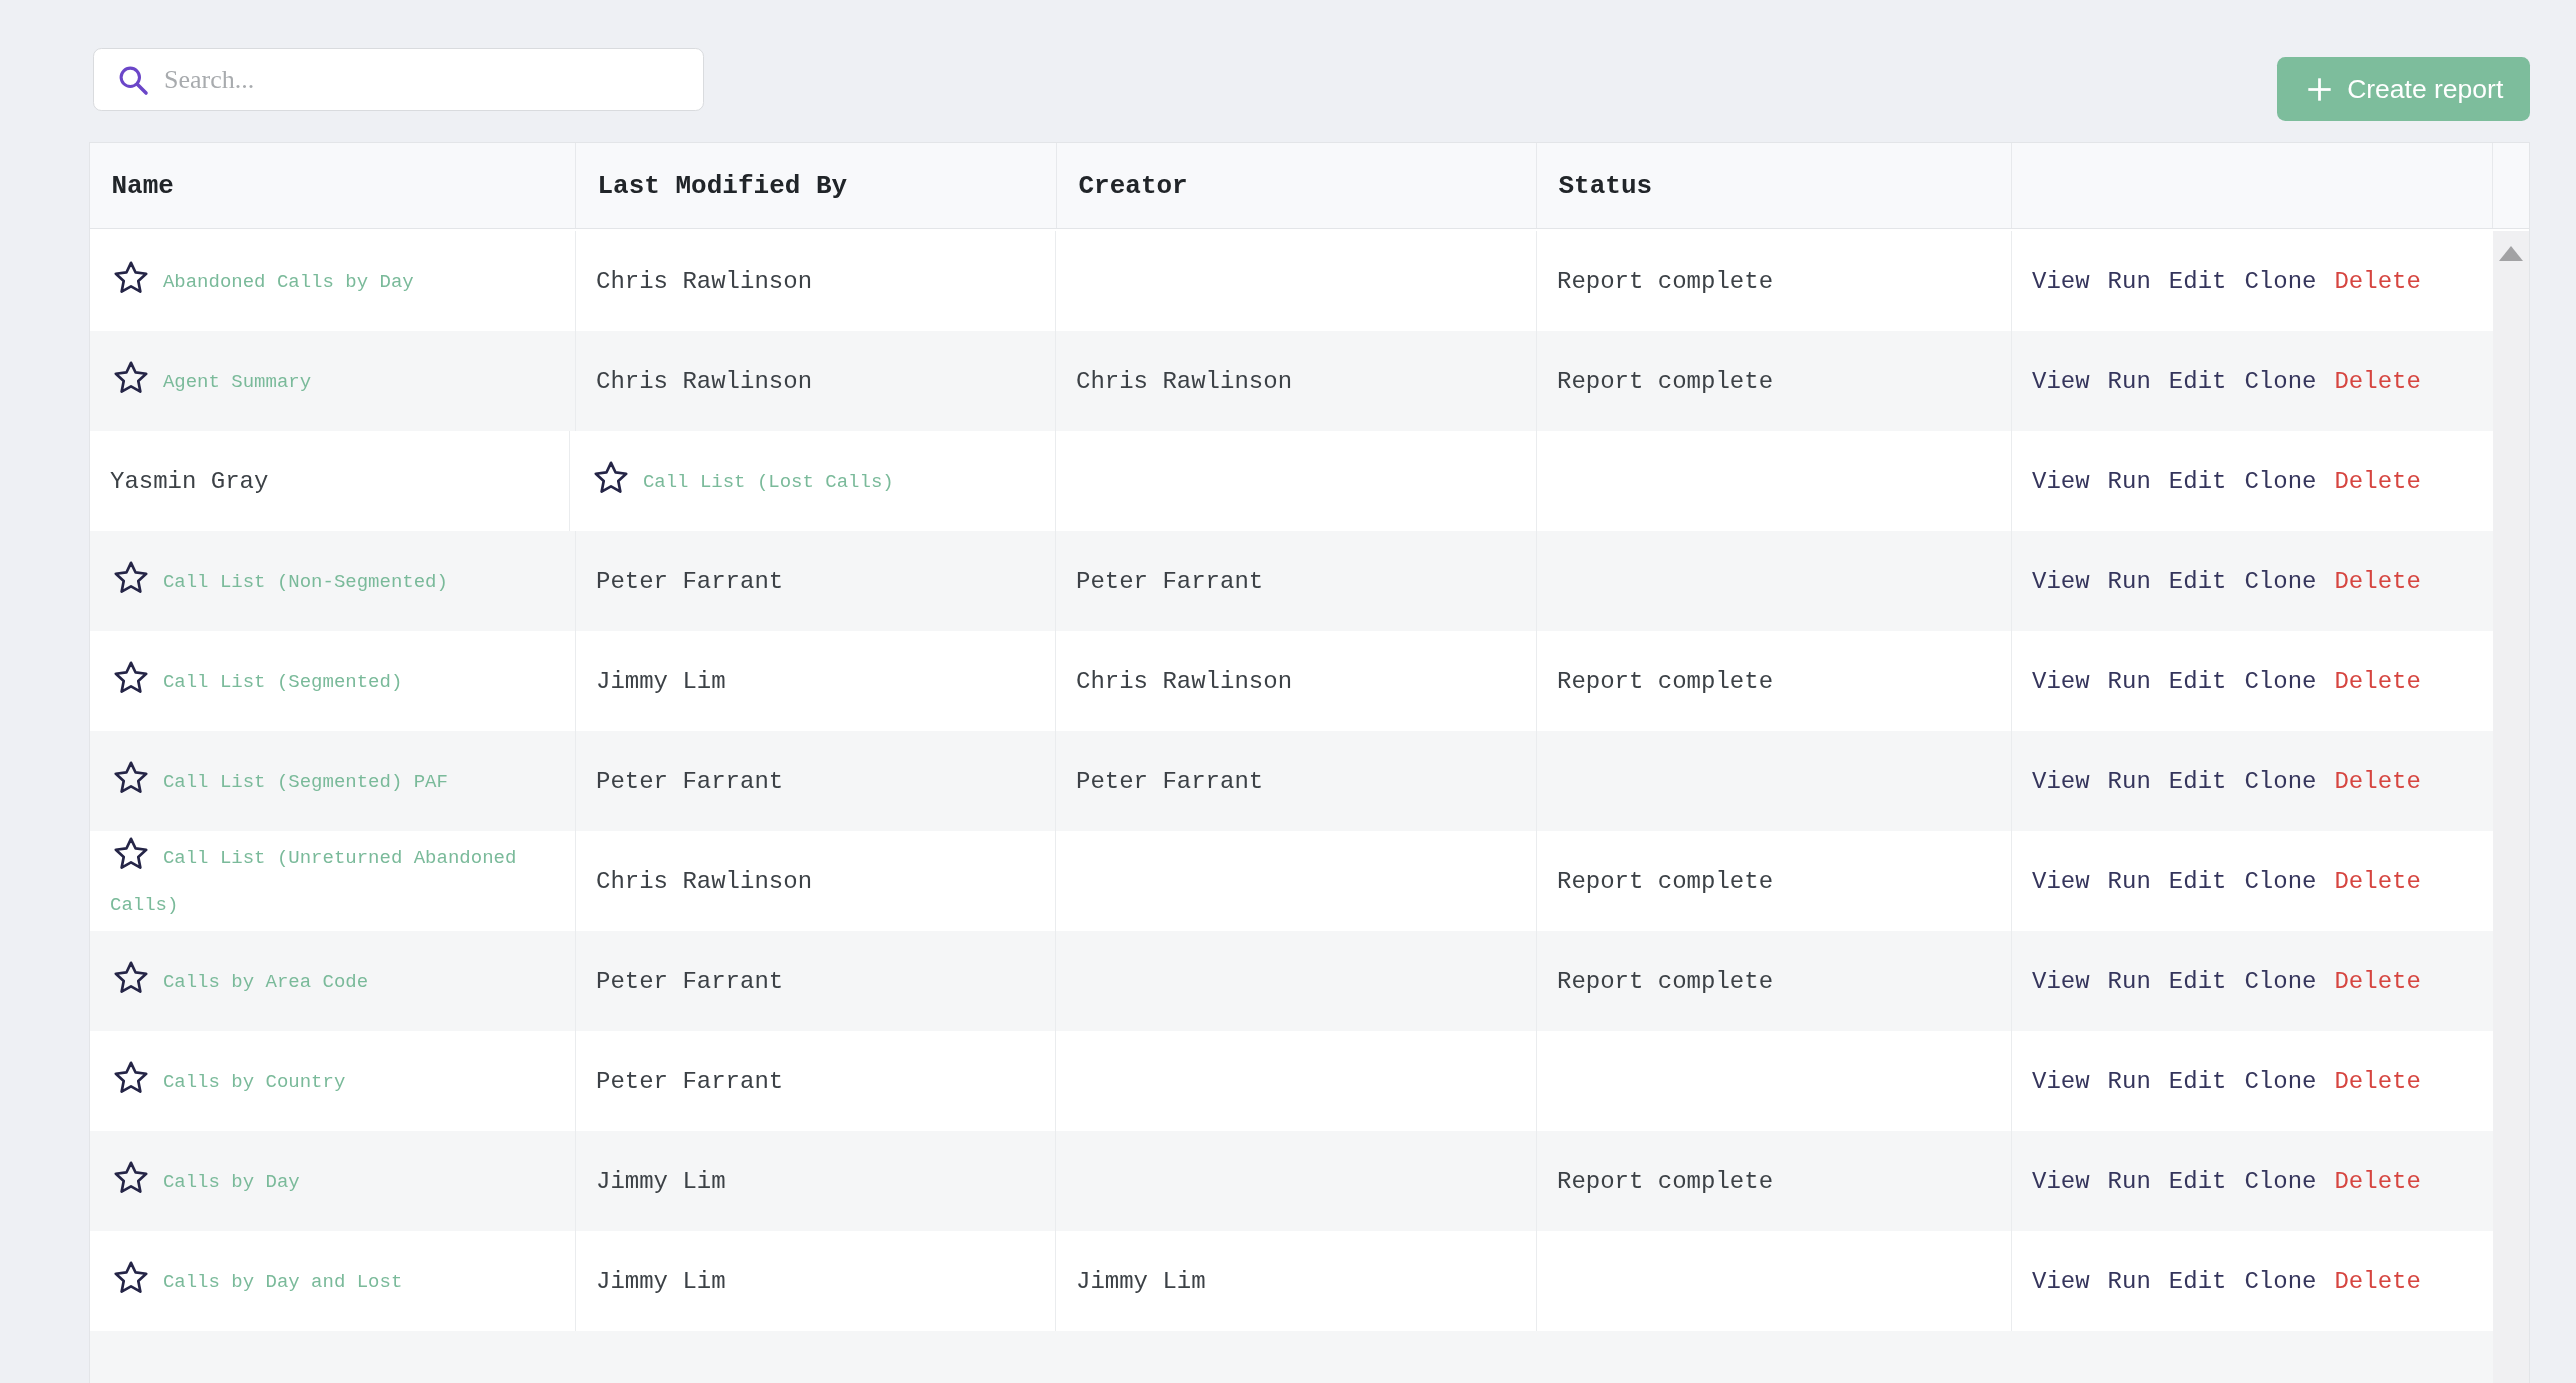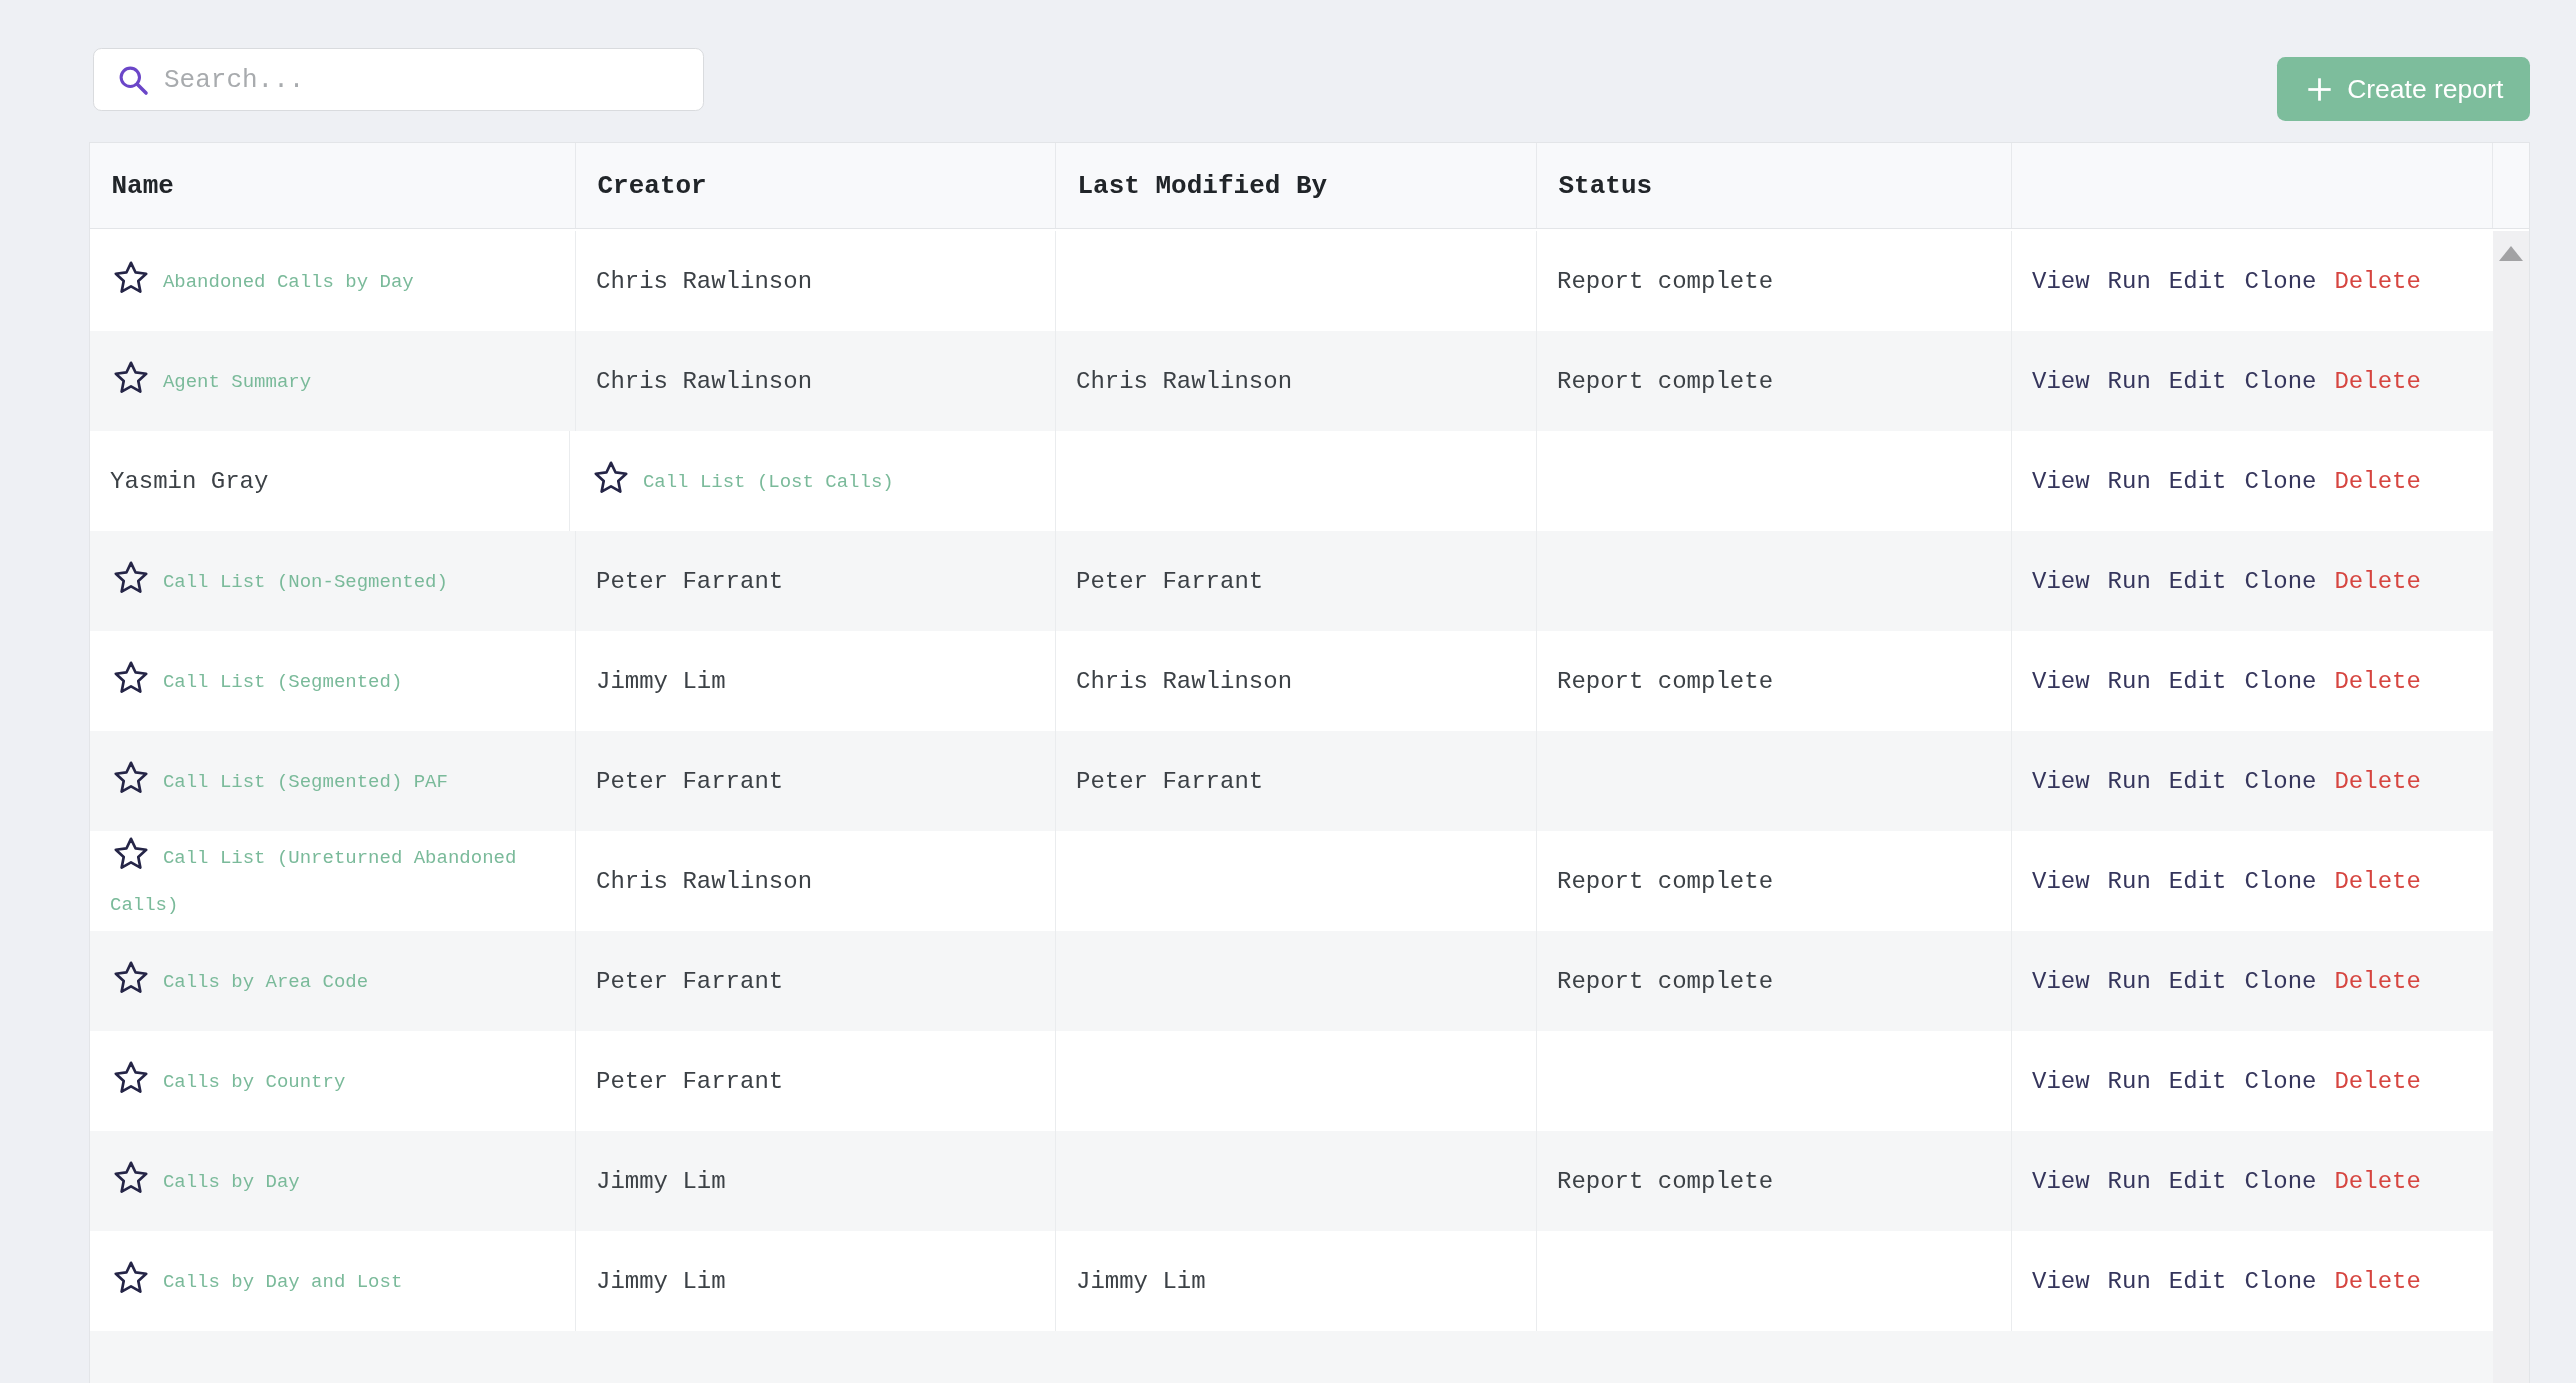--- a/index.html
+++ b/index.html
@@ -21,21 +21,21 @@
     border: 1.7px solid #d9dbde;
     border-radius: 8.3px;
     box-sizing: border-box;
     display: flex; align-items: center;
   }
   .search-box svg { position: absolute; left: 21.5px; top: 14px; }
   .search-input {
     border: none; outline: none; background: transparent;
     margin-left: 68px; width: 513px;
     font-size: 26px; color: #333;
-    font-family: Liberation Mono, monospace;
+    font-family: Liberation Serif, serif;
   }
   .search-input::placeholder { color: #a8abae; opacity: 1; }
 
   .create-btn {
     position: absolute; top: 45px; right: 46px;
     width: 253px; height: 64px;
     background: #7dbd9c;
     border: none; border-radius: 8.3px;
     color: #ffffff; font-size: 26.5px;
     font-family: "Liberation Sans", "DejaVu Sans", sans-serif;
@@ -132,22 +132,22 @@
     <svg width="31" height="31" viewBox="0 0 36 36">
       <line x1="18" y1="5" x2="18" y2="31" stroke="#ffffff" stroke-width="3.2"></line>
       <line x1="5" y1="18" x2="31" y2="18" stroke="#ffffff" stroke-width="3.2"></line>
     </svg>
     <span>Create report</span>
   </button>
 
   <div class="table">
     <div class="thead">
       <div class="th c-name">Name</div>
+      <div class="th c-mod">Last Modified By</div>
       <div class="th c-creator">Creator</div>
-      <div class="th c-mod">Last Modified By</div>
       <div class="th c-status">Status</div>
       <div class="th c-actions"></div>
       <div class="th c-scroll"></div>
     </div>
 
     <div class="tbody">
 
   <div class="row">
     <div class="td c-name">
       <span class="name-wrap">

